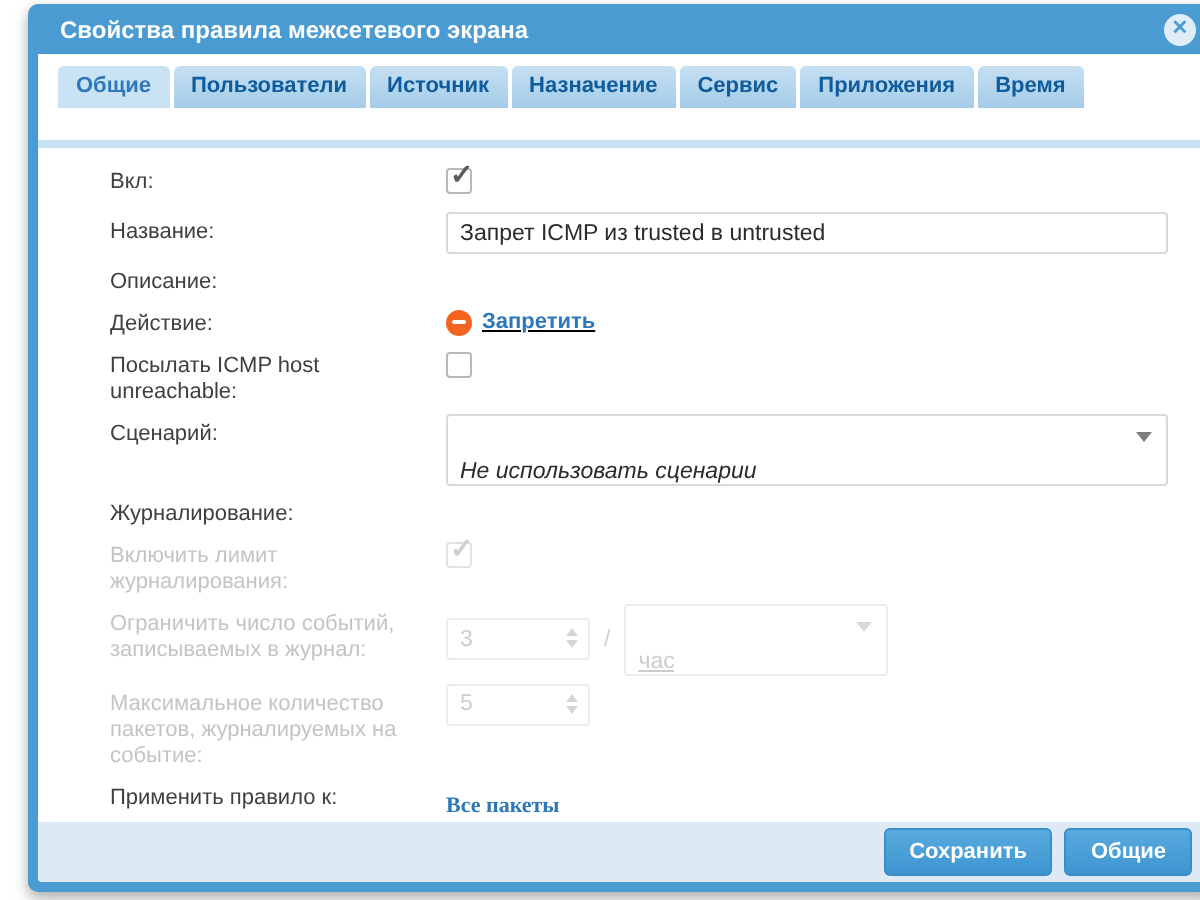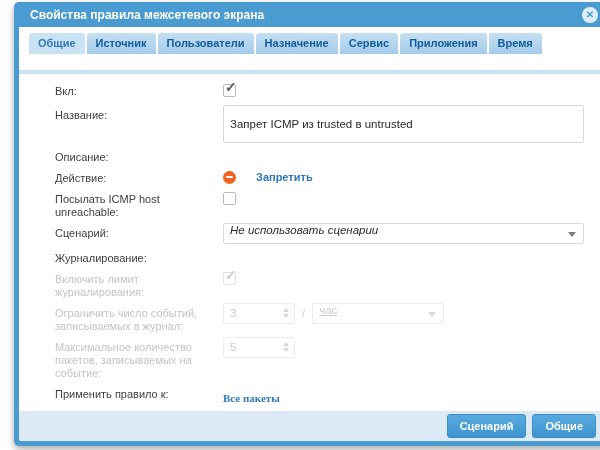--- a/index.html
+++ b/index.html
@@ -19,40 +19,40 @@
   .tabstrip { height:4px; background:#c9e3f4; flex:none; }
   .content { flex:1; padding:7px 20px 2px; overflow:hidden;margin-left:16px; }
   .row { display:flex; margin-bottom:4px; align-items:flex-start; }
   .lbl { width:168px; flex:none; font-size:11px; color:#3f3f3f; line-height:1.18; padding-top:4px; }
   .lbl.disabled { color:#c4c4c4; }
   .fld { flex:1; min-width:0; }
   .checkbox { display:inline-block; width:13px; height:13px; border:1px solid #b9b9b9; border-radius:2px; background:#fff; position:relative; margin-top:3px; cursor:pointer; }
   .checkbox.checked::after { content:"✓"; position:absolute; left:1px; top:-6px; font-size:14px; font-weight:bold; color:#5c5c5c; }
   .checkbox.disabled { border-color:#e2e2e2; cursor:default; }
   .checkbox.disabled.checked::after { color:#d0d0d0; }
-  .text-input { width:100%; height:38px; border:1px solid #d9d9d9; border-radius:2px; padding:2px 6px;
+  .text-input { width:100%; height:21px; border:1px solid #d9d9d9; border-radius:2px; padding:2px 6px;
                 font-size:11.5px; font-family:inherit; color:#2b2b2b; outline:none; display:block; }
   textarea.text-input { height:52px; resize:none; line-height:1.3; padding-top:3px; }
-  .combo { position:relative; height:21px; border:1px solid #d9d9d9; border-radius:2px; background:#fff;
-           display:flex; align-items:flex-start; padding:0 20px 0 6px; font-size:11.5px; color:#2b2b2b; cursor:pointer; }
+  .combo { position:relative; height:36px; border:1px solid #d9d9d9; border-radius:2px; background:#fff;
+           display:flex; align-items:flex-end; padding:0 20px 0 6px; font-size:11.5px; color:#2b2b2b; cursor:pointer; }
   .combo .caret { position:absolute; right:7px; top:8px; width:0; height:0;
                   border-left:4px solid transparent; border-right:4px solid transparent; border-top:5px solid #7e7e7e; }
   .combo.disabled { border-color:#ececec; color:#cccccc; cursor:default;text-decoration:underline; }
   .combo.disabled .caret { border-top-color:#dadada; }
   .combo .val { overflow:hidden; white-space:nowrap; }
   .combo .val.italic { font-style:italic; }
   .inline-field { display:flex; align-items:center; gap:7px; }
   .sep { color:#cfcfcf; font-size:11.5px; }
   .spinner { position:relative; width:72px; height:21px; border:1px solid #ececec; border-radius:2px; flex:none;
              display:flex; align-items:center; padding:0 18px 0 6px; font-size:11.5px; color:#cccccc; background:#fff; }
   .spin-arrows { position:absolute; right:5px; top:4px; display:flex; flex-direction:column; gap:2px; }
   .arr-up { width:0; height:0; border-left:3.5px solid transparent; border-right:3.5px solid transparent; border-bottom:4px solid #d6d6d6; }
   .arr-down { width:0; height:0; border-left:3.5px solid transparent; border-right:3.5px solid transparent; border-top:4px solid #d6d6d6; }
   .combo.unit { width:132px; flex:none; }
-  .action-val { display:flex; align-items:center; gap:20px; padding-top:3px; }
+  .action-val { display:flex; align-items:center; gap:5px; padding-top:3px;text-decoration:underline; }
   .deny-icon { width:13px; height:13px; border-radius:50%; background:#f3641e; display:flex; align-items:center; justify-content:center; flex:none; }
   .deny-icon::after { content:""; width:7px; height:2px; background:#fff; border-radius:1px; }
   .link { font-size:11px; font-weight:bold; color:#2e77bb; cursor:pointer; }
   .link-pad { padding-top:4px;font-family:Liberation Serif, serif; }
   .footer { height:30px; background:#ddeaf5; display:flex; align-items:center; justify-content:flex-end; gap:6px;
             padding:0 8px; flex:none; border-radius:0 0 2px 2px; }
   .btn { background:linear-gradient(#58aade,#3e95d1); border:1px solid #3a8dc6; color:#fff; font-weight:bold;
          font-size:11px; padding:5px 12px; border-radius:3px; cursor:pointer; font-family:inherit; }
 </style>
 </head>
@@ -60,22 +60,22 @@
 
 <div class="dialog">
   <div class="titlebar">
     <span class="title">Свойства правила межсетевого экрана</span>
     <span class="close-btn">✕</span>
   </div>
   <div class="dialog-body">
     <div class="tabbar">
       <div class="tabs">
         <span class="tab active">Общие</span>
+        <span class="tab">Пользователи</span>
         <span class="tab">Источник</span>
-        <span class="tab">Пользователи</span>
         <span class="tab">Назначение</span>
         <span class="tab">Сервис</span>
         <span class="tab">Приложения</span>
         <span class="tab">Время</span>
       </div>
     </div>
     <div class="tabstrip"></div>
 
     <div class="content">
 
@@ -139,21 +139,21 @@
           </div>
           <span class="sep">/</span>
           <div class="combo unit disabled">
             <span class="val">час</span>
             <span class="caret"></span>
           </div>
         </div>
       </div>
 
       <div class="row">
-        <div class="lbl disabled">Максимальное количество пакетов, записываемых на событие:</div>
+        <div class="lbl disabled">Максимальное количество пакетов, журналируемых на событие:</div>
         <div class="fld inline-field">
           <div class="spinner">
             <span>5</span>
             <span class="spin-arrows">
               <span class="arr-up"></span>
               <span class="arr-down"></span>
             </span>
           </div>
         </div>
       </div>
@@ -161,17 +161,17 @@
       <div class="row">
         <div class="lbl">Применить правило к:</div>
         <div class="fld link-pad">
           <span class="link">Все пакеты</span>
         </div>
       </div>
 
     </div>
 
     <div class="footer">
-      <button class="btn">Сценарий</button>
+      <button class="btn">Сохранить</button>
       <button class="btn">Общие</button>
     </div>
   </div>
 </div>
 
 </body></html>

